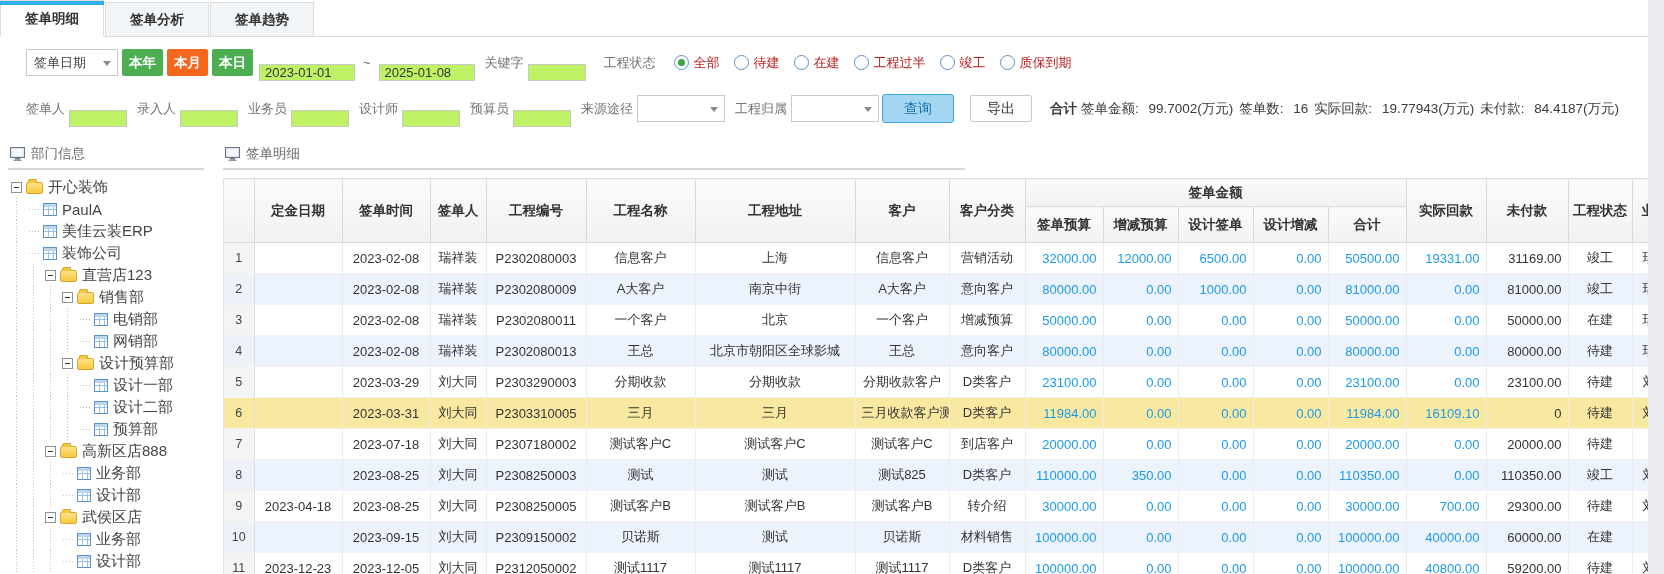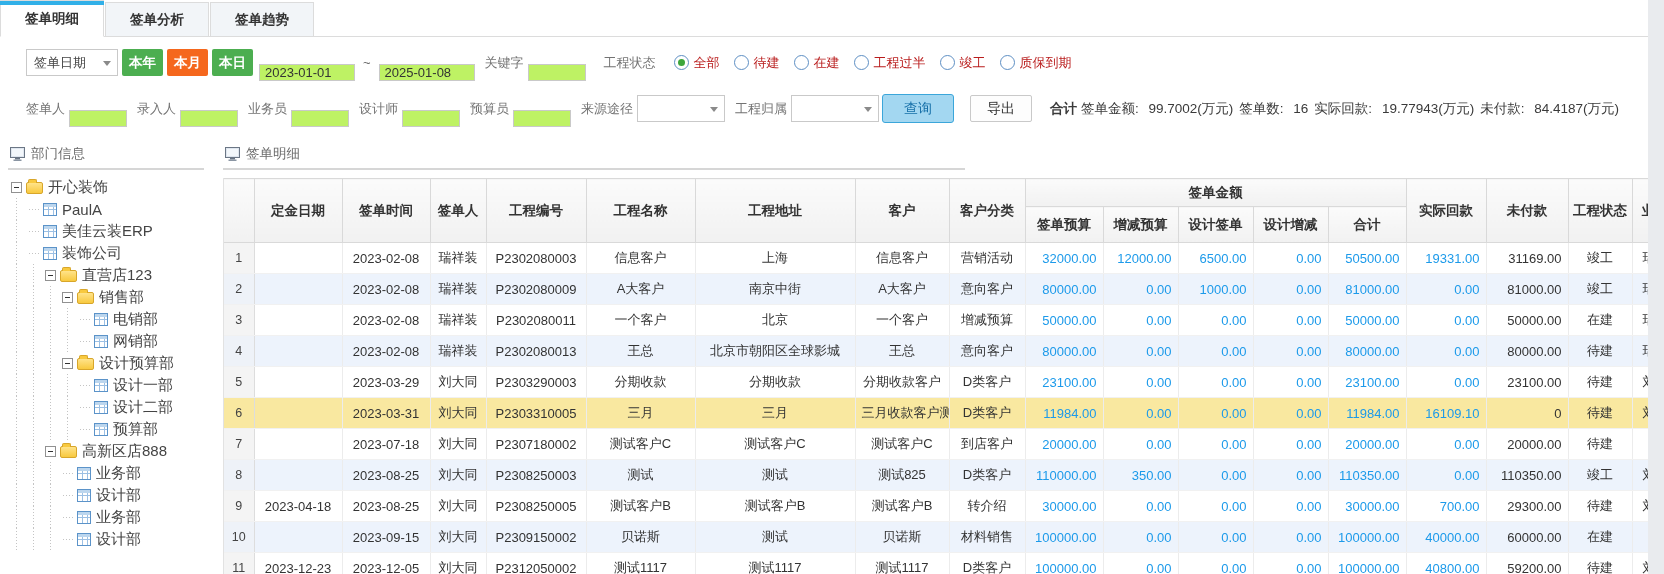--- a/index.html
+++ b/index.html
@@ -278,20 +278,27 @@
             <span class="tindent"></span>
             <span class="tindent"></span>
             <span class="tindent"></span>
             <span class="tblank"></span>
             <span class="ico-grid"></span>
             <span>设计部</span>
           </div>
           <div class="tnode">
             <span class="tindent"></span>
             <span class="tindent"></span>
+            <span class="texp"></span>
+            <span class="ico-folder"></span>
+            <span>武侯区店</span>
+          </div>
+          <div class="tnode">
+            <span class="tindent"></span>
+            <span class="tindent"></span>
             <span class="tindent"></span>
             <span class="tblank"></span>
             <span class="ico-grid"></span>
             <span>业务部</span>
           </div>
           <div class="tnode">
             <span class="tindent"></span>
             <span class="tindent"></span>
             <span class="tindent"></span>
             <span class="tblank"></span>

